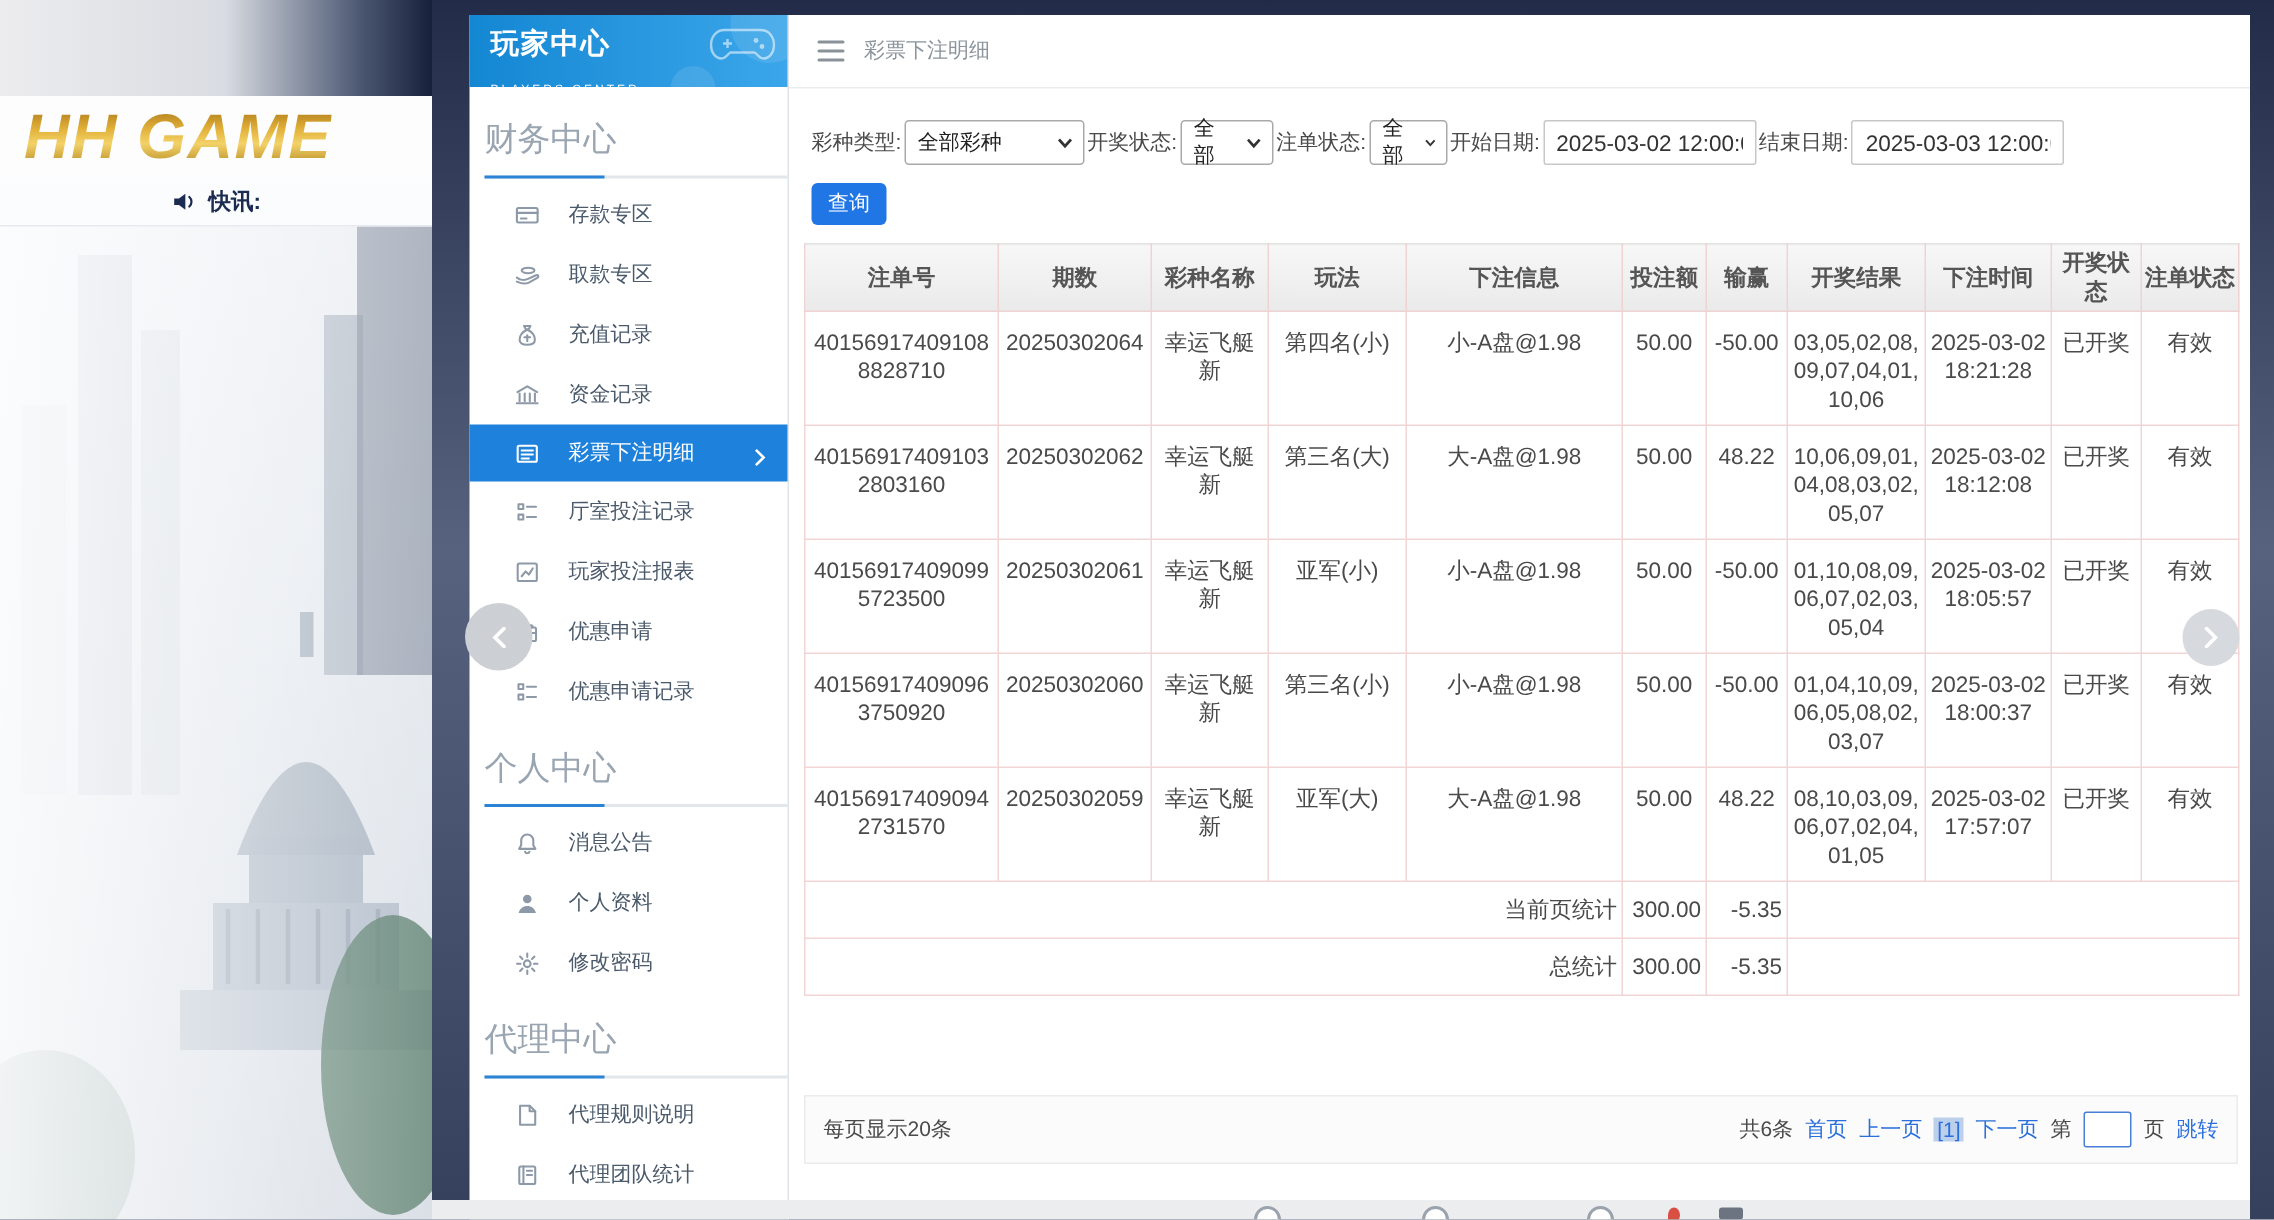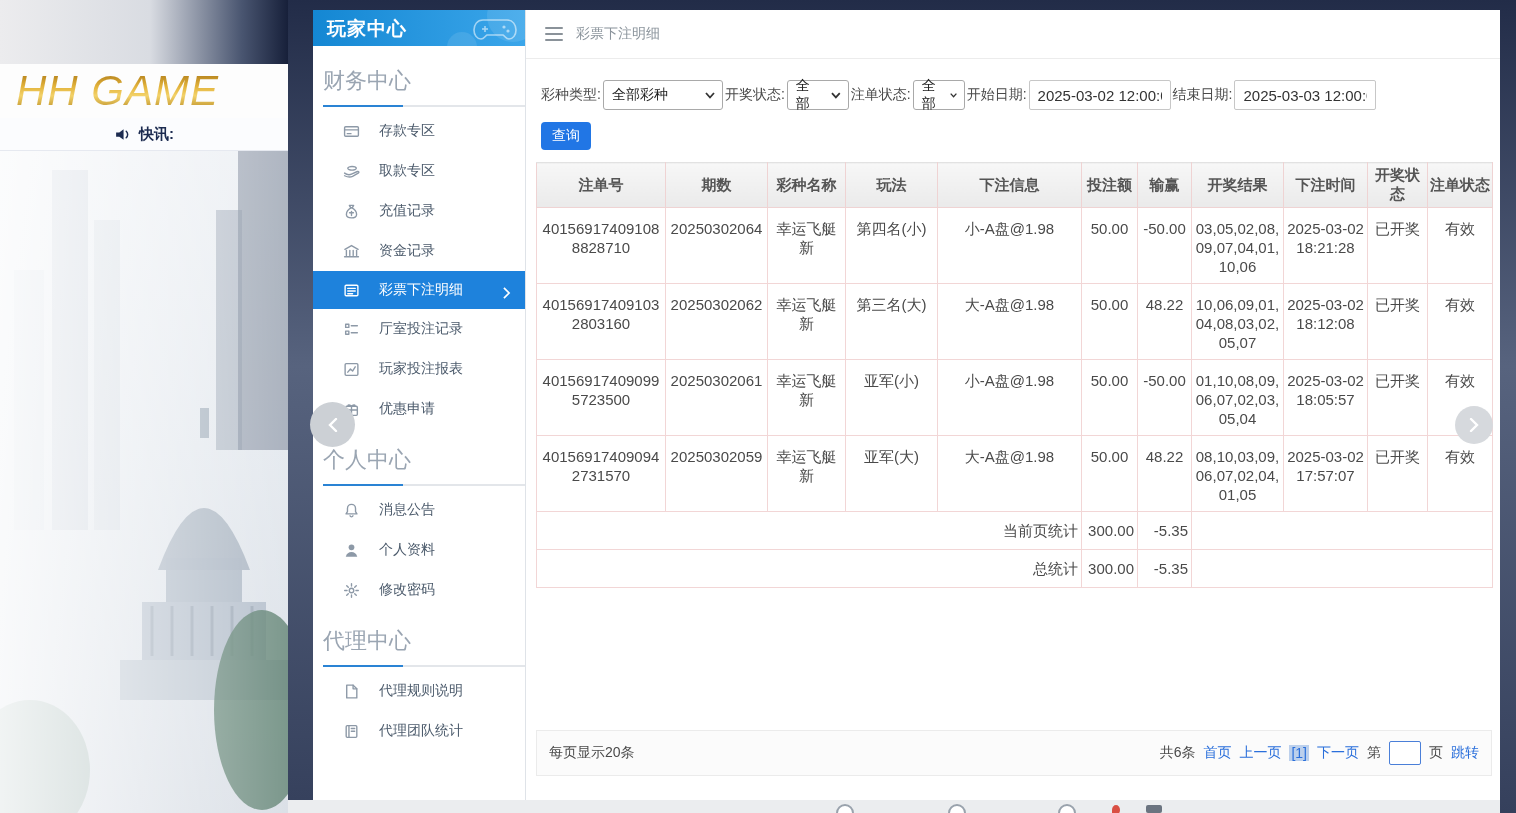--- a/index.html
+++ b/index.html
@@ -6,32 +6,32 @@
   body{
     width:1516px;height:813px;overflow:hidden;position:relative;
     font-family:"Liberation Sans","DejaVu Sans",sans-serif;
     background:linear-gradient(180deg,#222c48 0%,#57637e 45%,#35405c 100%);
   }
   
   .photo-region{position:absolute;left:0;top:0;width:288px;height:813px;background:linear-gradient(180deg,#eef1f5 0%,#dde3ea 55%,#cfd6df 100%);overflow:hidden;}
   .photo-top-band{position:absolute;left:0;top:0;width:288px;height:64px;background:linear-gradient(90deg,#ececee 0%,#d9dce2 52%,#495570 84%,#17203a 100%);}
   .logo-band{position:absolute;left:0;top:64px;width:288px;height:54px;background:#fdfdfd;display:flex;align-items:center;padding-left:16px;box-sizing:border-box;}
   .logo-text{
-    font-size:42px;font-weight:normal;font-style:italic;letter-spacing:1px;
+    font-size:42px;font-weight:bold;font-style:italic;letter-spacing:1px;
     background:linear-gradient(180deg,#8a5a0a 0%,#d9a register 0,#e8b83a 35%,#f5d76a 55%,#a87410 100%);
     background:linear-gradient(180deg,#9a660c 0%,#e2b23a 40%,#f3d269 60%,#a87812 100%);
     -webkit-background-clip:text;background-clip:text;color:transparent;white-space:nowrap;
   }
   .ticker-band{position:absolute;left:0;top:118px;width:288px;height:32px;background:#fbfcfe;border-bottom:1px solid #e6e9f0;display:flex;align-items:center;justify-content:center;gap:8px;color:#1c2b50;font-size:15px;font-weight:bold;}
   .ticker-band svg{width:17px;height:17px;color:#1c2b50;}
   .photo-art{position:absolute;left:0;top:150px;width:288px;height:663px;}
   .photo-fade{position:absolute;left:0;top:150px;width:288px;height:663px;background:linear-gradient(90deg,rgba(255,255,255,.85),rgba(255,255,255,.25));}
   
   .sidebar{position:absolute;left:313px;top:10px;width:213px;height:803px;background:#fff;border-right:1px solid #dfe3e8;box-sizing:border-box;z-index:2;}
-  .sidebar-header{height:36px;background:linear-gradient(90deg,#1487d3,#3ba6ea);position:relative;color:#fff;padding:6px 0 0 14px;box-sizing:border-box;overflow:hidden;}
+  .sidebar-header{height:48px;background:linear-gradient(90deg,#1487d3,#3ba6ea);position:relative;color:#fff;padding:6px 0 0 14px;box-sizing:border-box;overflow:hidden;}
   .sidebar-header .t{font-size:19px;font-weight:bold;letter-spacing:1px;}
   .sidebar-header .s{font-size:8px;letter-spacing:2px;opacity:.95;margin-top:13px;}
   .sidebar-header .bubble{position:absolute;border-radius:50%;background:rgba(255,255,255,.10);}
   .controller{position:absolute;right:8px;top:7px;width:44px;height:26px;opacity:.55;}
   .side-menu{padding-top:4px;}
   .section-title{font-size:22px;color:#9aa5b2;padding:16px 0 0 10px;}
   .section-rule{height:2px;margin:9px 0 4px 10px;background:#e3e6ea;position:relative;}
   .section-rule::before{content:"";position:absolute;left:0;top:0;width:80px;height:2px;background:#2a83d4;}
   .side-item{height:40px;display:flex;align-items:center;padding-left:30px;gap:19px;color:#4b5a6b;font-size:14px;cursor:pointer;position:relative;}
   .side-item .ic{width:17px;height:17px;color:#8d99a7;flex:0 0 17px;}
@@ -214,20 +214,31 @@
         <span class="ic">
           <svg viewBox="0 0 16 16" fill="none" stroke="currentColor" stroke-width="1.3" stroke-linecap="round" stroke-linejoin="round">
             <rect x="2.5" y="5" width="11" height="8.5" rx="1"></rect>
             <line x1="2.5" y1="8.5" x2="13.5" y2="8.5"></line>
             <line x1="8" y1="5" x2="8" y2="13.5"></line>
             <path d="M8 5C6.5 2.8 3.8 3.6 5 5zM8 5c1.5-2.2 4.2-1.4 3 0z"></path>
           </svg>
         </span>
         <span class="lb">优惠申请</span>
       </div>
+      <div class="side-item">
+        <span class="ic">
+          <svg viewBox="0 0 16 16" fill="none" stroke="currentColor" stroke-width="1.3" stroke-linecap="round" stroke-linejoin="round">
+            <rect x="2.5" y="3" width="3" height="3"></rect>
+            <line x1="7.8" y1="4.5" x2="13.5" y2="4.5"></line>
+            <rect x="2.5" y="9.5" width="3" height="3"></rect>
+            <line x1="7.8" y1="11" x2="13.5" y2="11"></line>
+          </svg>
+        </span>
+        <span class="lb">优惠申请记录</span>
+      </div>
       <div class="section-title">个人中心</div>
       <div class="section-rule"></div>
       <div class="side-item">
         <span class="ic">
           <svg viewBox="0 0 16 16" fill="none" stroke="currentColor" stroke-width="1.3" stroke-linecap="round" stroke-linejoin="round">
             <path d="M8 2.2a3.8 3.8 0 0 0-3.8 3.8v3L2.9 11.2h10.2L11.8 9V6A3.8 3.8 0 0 0 8 2.2z"></path>
             <path d="M6.6 13a1.5 1.5 0 0 0 2.8 0"></path>
           </svg>
         </span>
         <span class="lb">消息公告</span>
@@ -388,20 +399,33 @@
           <td>亚军(小)</td>
           <td>小-A盘@1.98</td>
           <td>50.00</td>
           <td>-50.00</td>
           <td>01,10,08,09,06,07,02,03,05,04</td>
           <td>2025-03-02 18:05:57</td>
           <td>已开奖</td>
           <td>有效</td>
         </tr>
         <tr>
+          <td>401569174090963750920</td>
+          <td>20250302060</td>
+          <td>幸运飞艇新</td>
+          <td>第三名(小)</td>
+          <td>小-A盘@1.98</td>
+          <td>50.00</td>
+          <td>-50.00</td>
+          <td>01,04,10,09,06,05,08,02,03,07</td>
+          <td>2025-03-02 18:00:37</td>
+          <td>已开奖</td>
+          <td>有效</td>
+        </tr>
+        <tr>
           <td>401569174090942731570</td>
           <td>20250302059</td>
           <td>幸运飞艇新</td>
           <td>亚军(大)</td>
           <td>大-A盘@1.98</td>
           <td>50.00</td>
           <td>48.22</td>
           <td>08,10,03,09,06,07,02,04,01,05</td>
           <td>2025-03-02 17:57:07</td>
           <td>已开奖</td>

